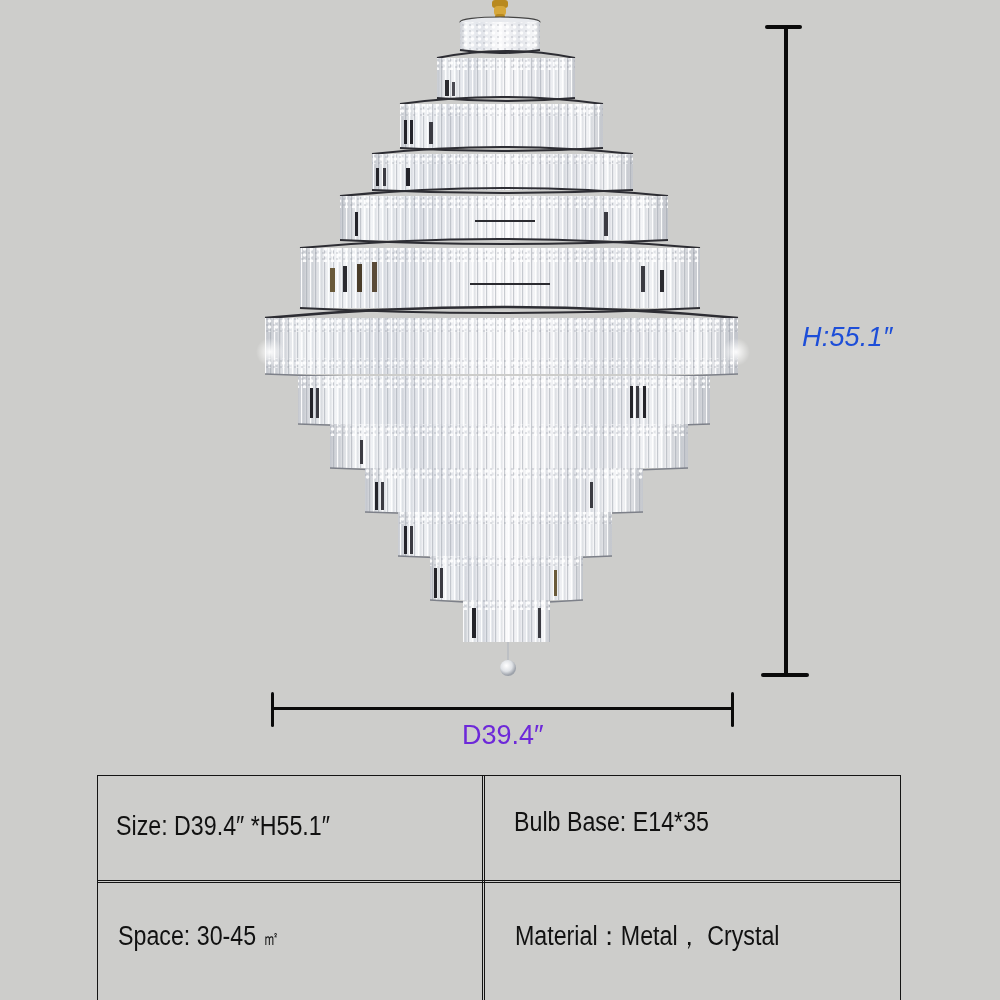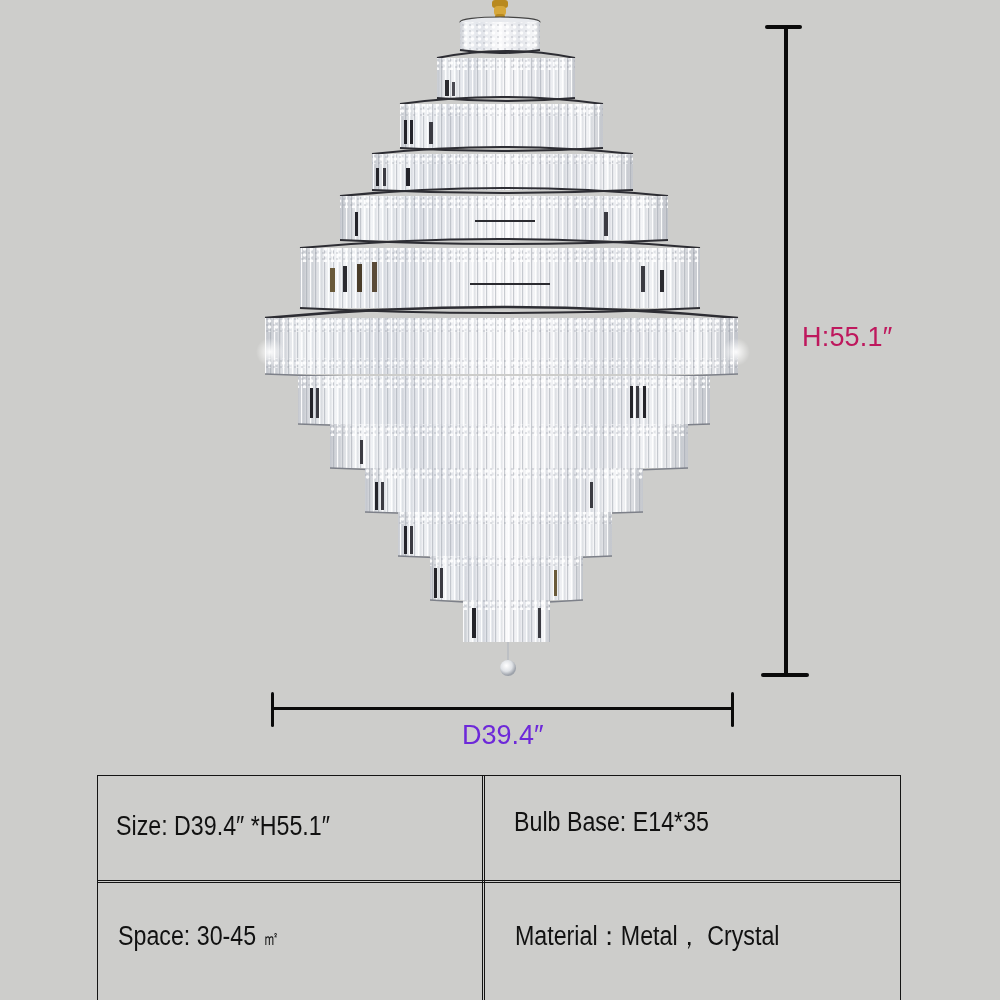--- a/index.html
+++ b/index.html
@@ -47,22 +47,23 @@
       left: 761px; top: 673px;
       width: 48px; height: 4px;
       background: #0a0a0a;
       border-radius: 2px;
     }
     .dim-v-label {
       position: absolute;
       left: 802px; top: 322px;
       font-size: 27px;
       letter-spacing: 0.2px;
-      color: #be185d;
+      color: #1d4ed8;
       white-space: nowrap;
+      font-style: italic;
     }
     .dim-h-line {
       position: absolute;
       left: 272px; top: 707px;
       width: 462px; height: 3px;
       background: #0a0a0a;
     }
     .dim-h-cap-left {
       position: absolute;
       left: 271px; top: 692px;

